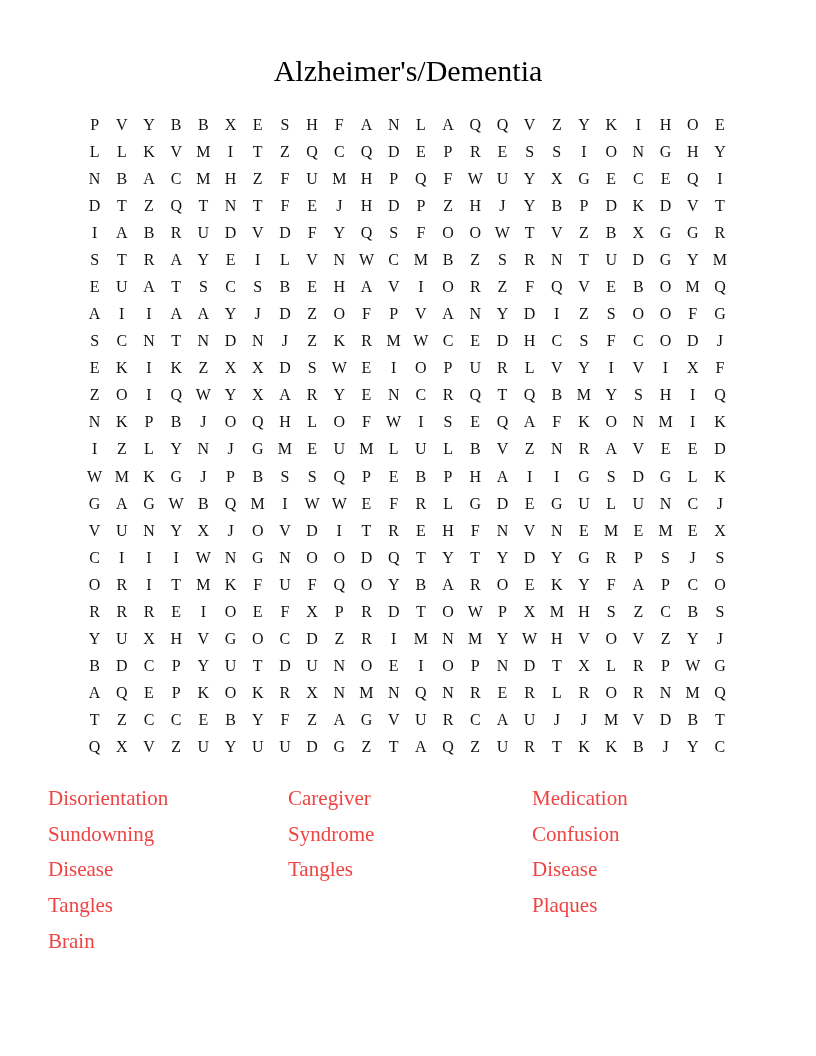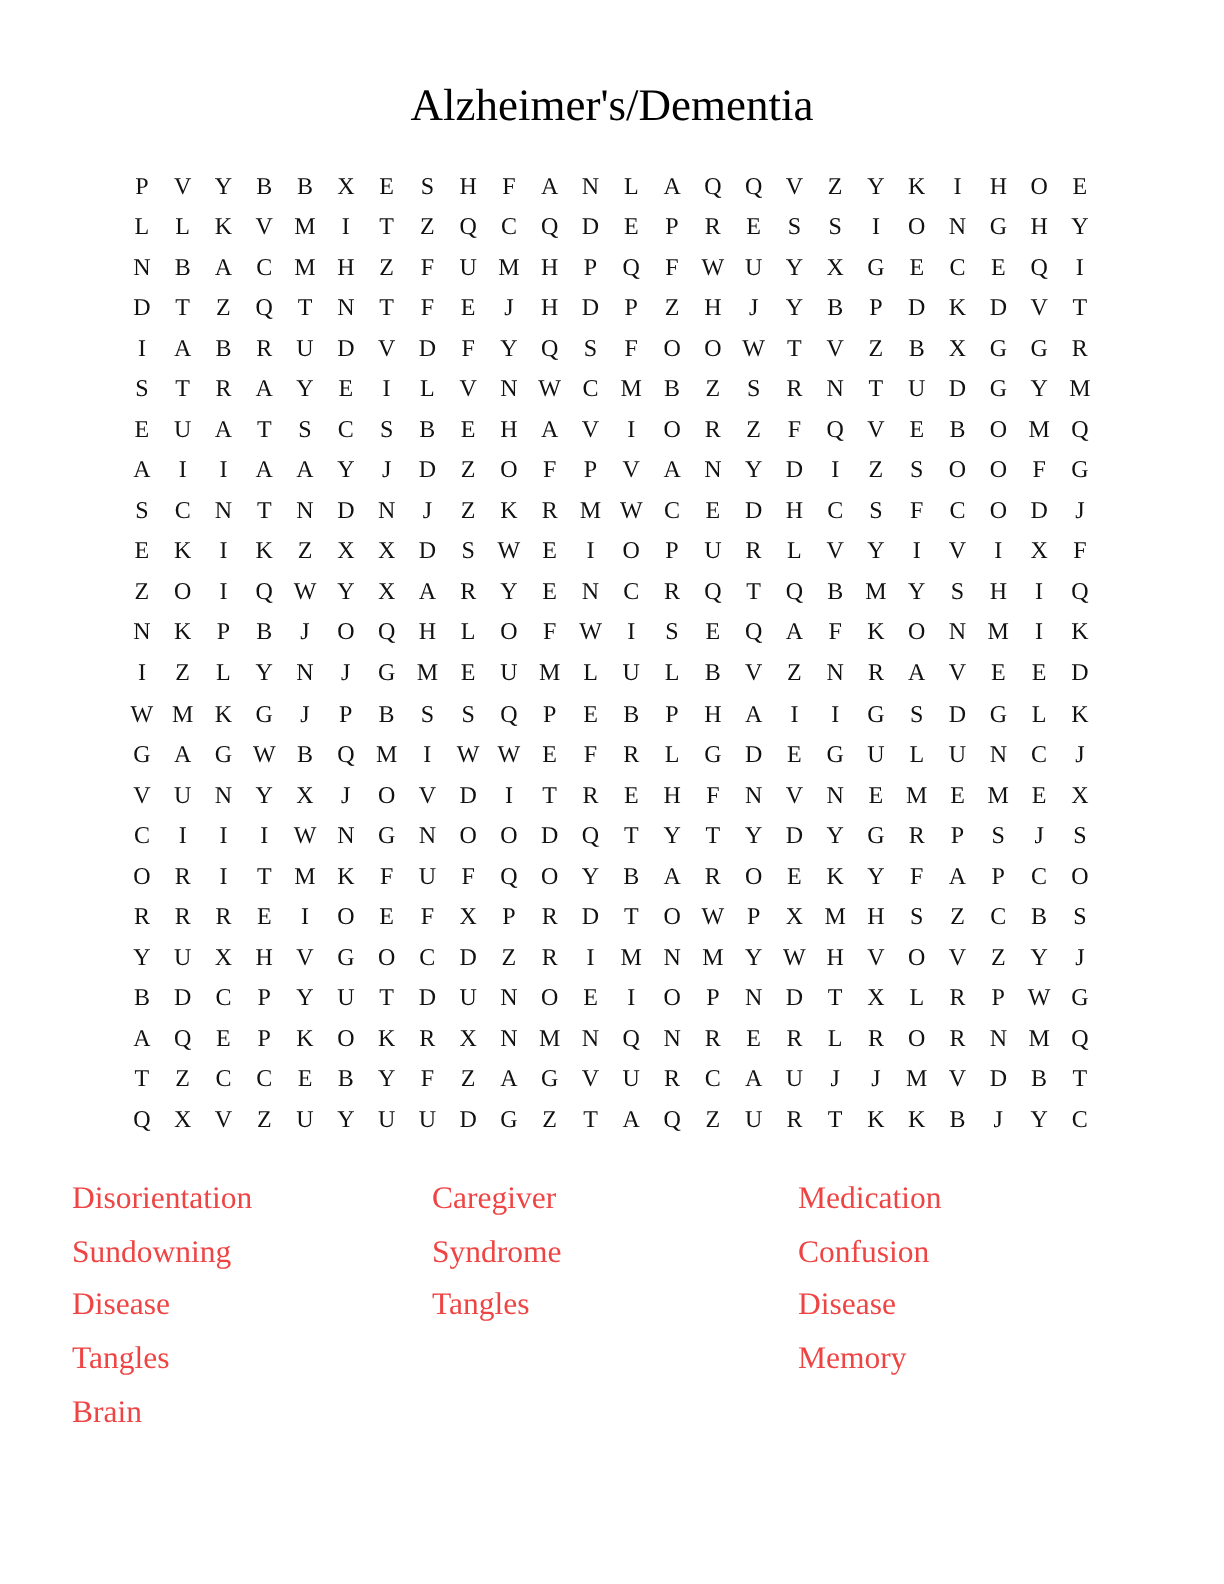--- a/index.html
+++ b/index.html
@@ -667,17 +667,17 @@
       </div>
     <div class="word-col c1">
         <div class="word">Caregiver</div>
         <div class="word">Syndrome</div>
         <div class="word">Tangles</div>
       </div>
     <div class="word-col c2">
         <div class="word">Medication</div>
         <div class="word">Confusion</div>
         <div class="word">Disease</div>
-        <div class="word">Memory</div>
+        <div class="word">Plaques</div>
       </div>
   </div>
 
 </div>
 
 </body></html>

